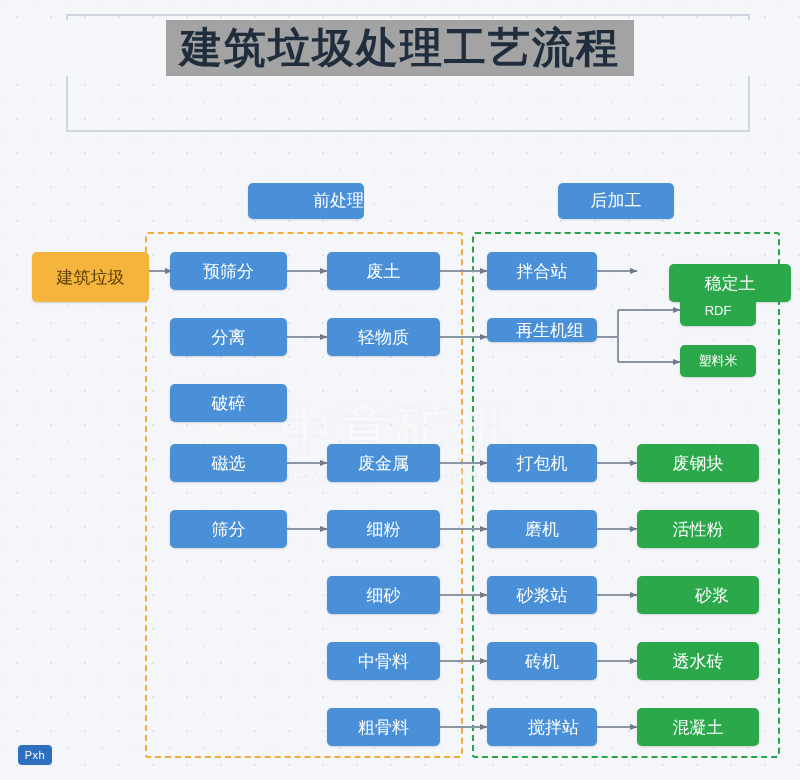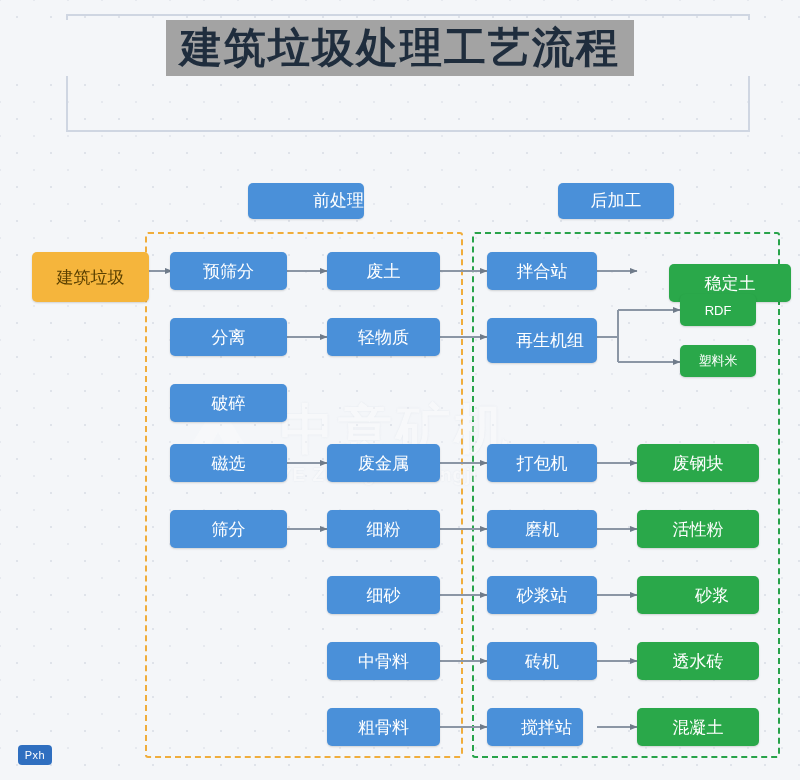--- a/index.html
+++ b/index.html
@@ -209,26 +209,26 @@
 
   <div class="node blue" style="left:327px;top:252px;width:113px;height:38px;">废土</div>
   <div class="node blue" style="left:327px;top:318px;width:113px;height:38px;">轻物质</div>
   <div class="node blue" style="left:327px;top:444px;width:113px;height:38px;">废金属</div>
   <div class="node blue" style="left:327px;top:510px;width:113px;height:38px;">细粉</div>
   <div class="node blue" style="left:327px;top:576px;width:113px;height:38px;">细砂</div>
   <div class="node blue" style="left:327px;top:642px;width:113px;height:38px;">中骨料</div>
   <div class="node blue" style="left:327px;top:708px;width:113px;height:38px;">粗骨料</div>
 
   <div class="node blue" style="left:487px;top:252px;width:110px;height:38px;">拌合站</div>
-  <div class="node blue" style="left:487px;top:318px;width:110px;height:45px;padding-left:16px;">再生机组</div>
+  <div class="node blue" style="left:487px;top:318px;width:110px;height:24px;padding-left:16px;">再生机组</div>
   <div class="node blue" style="left:487px;top:444px;width:110px;height:38px;">打包机</div>
   <div class="node blue" style="left:487px;top:510px;width:110px;height:38px;">磨机</div>
   <div class="node blue" style="left:487px;top:576px;width:110px;height:38px;">砂浆站</div>
   <div class="node blue" style="left:487px;top:642px;width:110px;height:38px;">砖机</div>
-  <div class="node blue" style="left:487px;top:708px;width:96px;height:38px;padding-left:23px;">搅拌站</div>
+  <div class="node blue" style="left:487px;top:708px;width:110px;height:38px;padding-left:23px;">搅拌站</div>
 
   <div class="node green" style="left:637px;top:264px;width:122px;height:38px;margin-left:32px;">稳定土</div>
   <div class="node green small" style="left:680px;top:294px;width:76px;height:32px;">RDF</div>
   <div class="node green small" style="left:680px;top:345px;width:76px;height:32px;">塑料米</div>
   <div class="node green" style="left:637px;top:444px;width:122px;height:38px;">废钢块</div>
   <div class="node green" style="left:637px;top:510px;width:122px;height:38px;">活性粉</div>
   <div class="node green" style="left:637px;top:576px;width:122px;height:38px;padding-left:28px;">砂浆</div>
   <div class="node green" style="left:637px;top:642px;width:122px;height:38px;">透水砖</div>
   <div class="node green" style="left:637px;top:708px;width:122px;height:38px;">混凝土</div>
 

